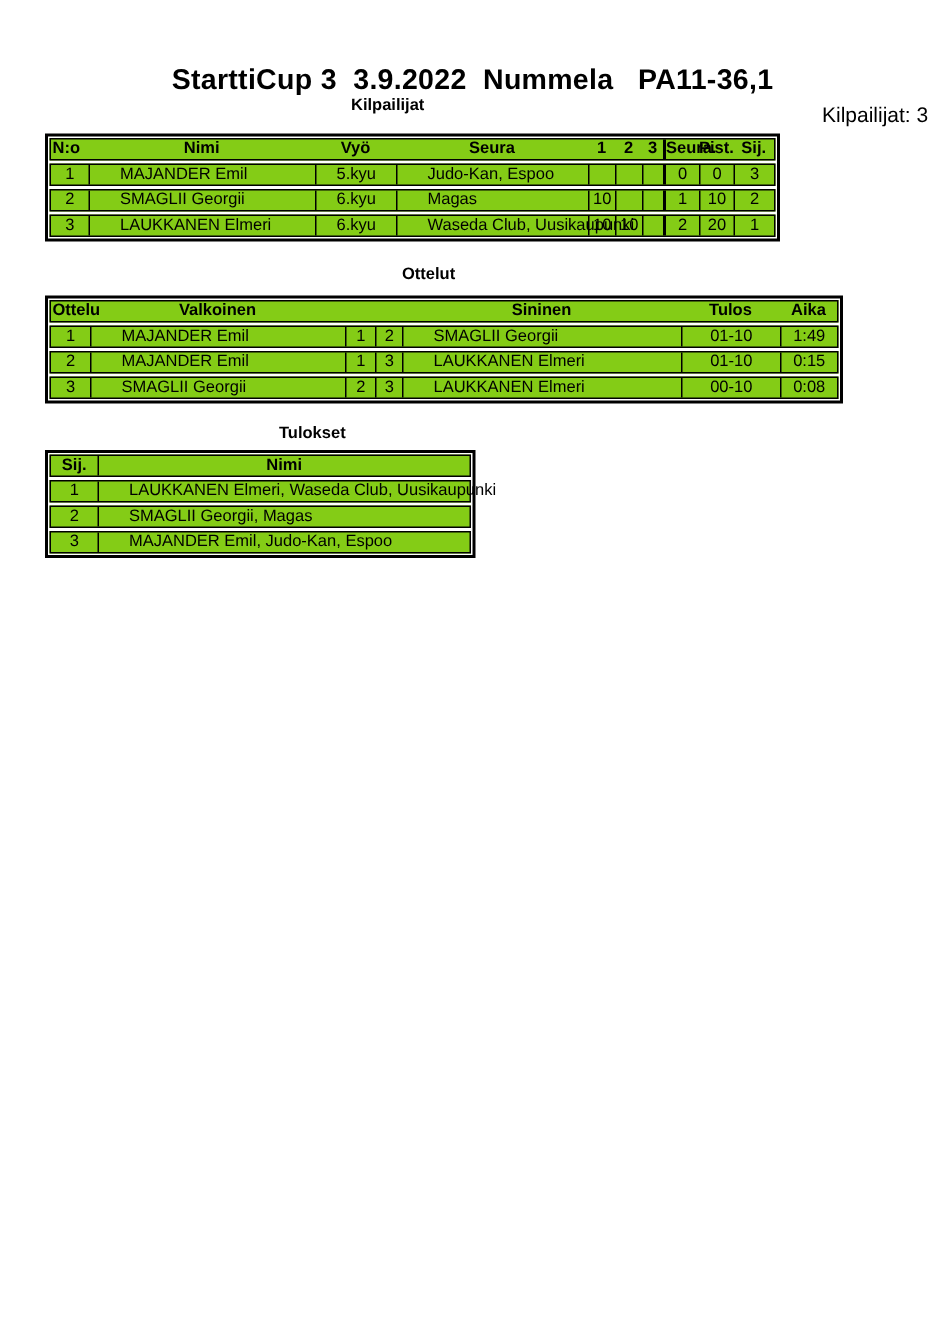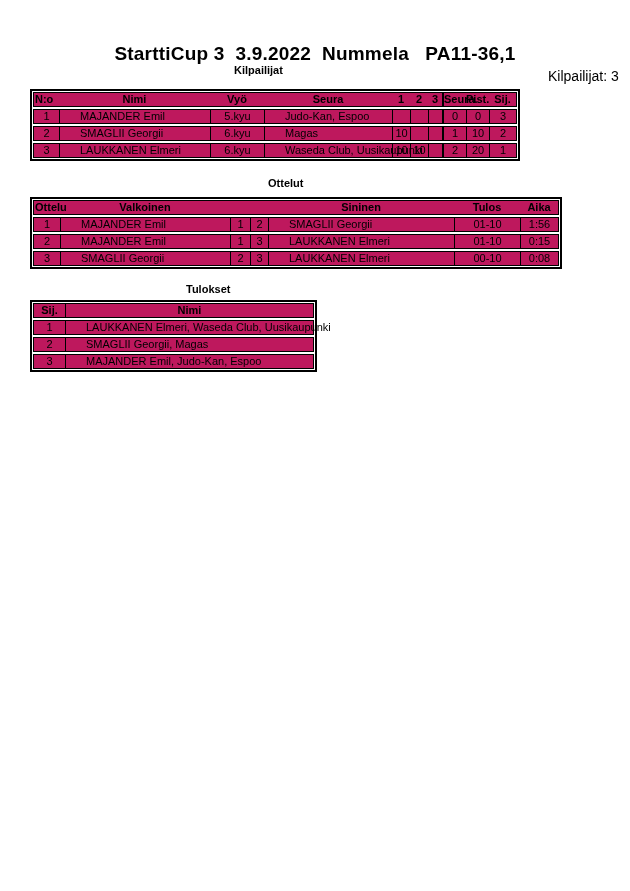--- a/index.html
+++ b/index.html
@@ -16,21 +16,21 @@
   .h-kilpailijat{left:206px;top:64px;padding-left:28px;}
   .h-ottelut{left:268px;top:177px;}
   .h-tulokset{left:148px;top:283px;margin-left:38px;}
   .count{position:absolute;left:548px;top:68px;font-size:14px;}
 
   .tbl{position:absolute;border:2px solid #000;padding:1px;background:#fff;}
   .t1{left:30px;top:89px;}
   .t2{left:30px;top:197px;}
   .t3{left:30px;top:300px;}
 
-  .row{display:flex;border:1px solid #000;margin-bottom:2px;background:#be185d;}
+  .row{display:flex;border:1px solid #000;margin-bottom:2px;background:#84cc16;}
   .row:last-child{margin-bottom:0;}
   .hdr .c{font-weight:bold;}
   .hdr{border:1px solid #000;}
 
   .c{
     box-sizing:border-box;height:13px;line-height:13px;font-size:11px;
     text-align:center;white-space:nowrap;overflow:visible;flex:none;
   }
   .bL{border-left:1px solid #000;}
   .bL2{border-left:2px solid #000;}
@@ -116,21 +116,21 @@
     <div class="c w2-res">Tulos</div>
     <div class="c w2-time">Aika</div>
   </div>
   <div class="row">
     <div class="c w2-no">1</div>
     <div class="c w2-white bL left">MAJANDER Emil</div>
     <div class="c w2-n1 bL">1</div>
     <div class="c w2-n2 bL">2</div>
     <div class="c w2-blue bL left">SMAGLII Georgii</div>
     <div class="c w2-res bL">01-10</div>
-    <div class="c w2-time bL">1:56</div>
+    <div class="c w2-time bL">1:49</div>
   </div>
   <div class="row">
     <div class="c w2-no">2</div>
     <div class="c w2-white bL left">MAJANDER Emil</div>
     <div class="c w2-n1 bL">1</div>
     <div class="c w2-n2 bL">3</div>
     <div class="c w2-blue bL left">LAUKKANEN Elmeri</div>
     <div class="c w2-res bL">01-10</div>
     <div class="c w2-time bL">0:15</div>
   </div>

